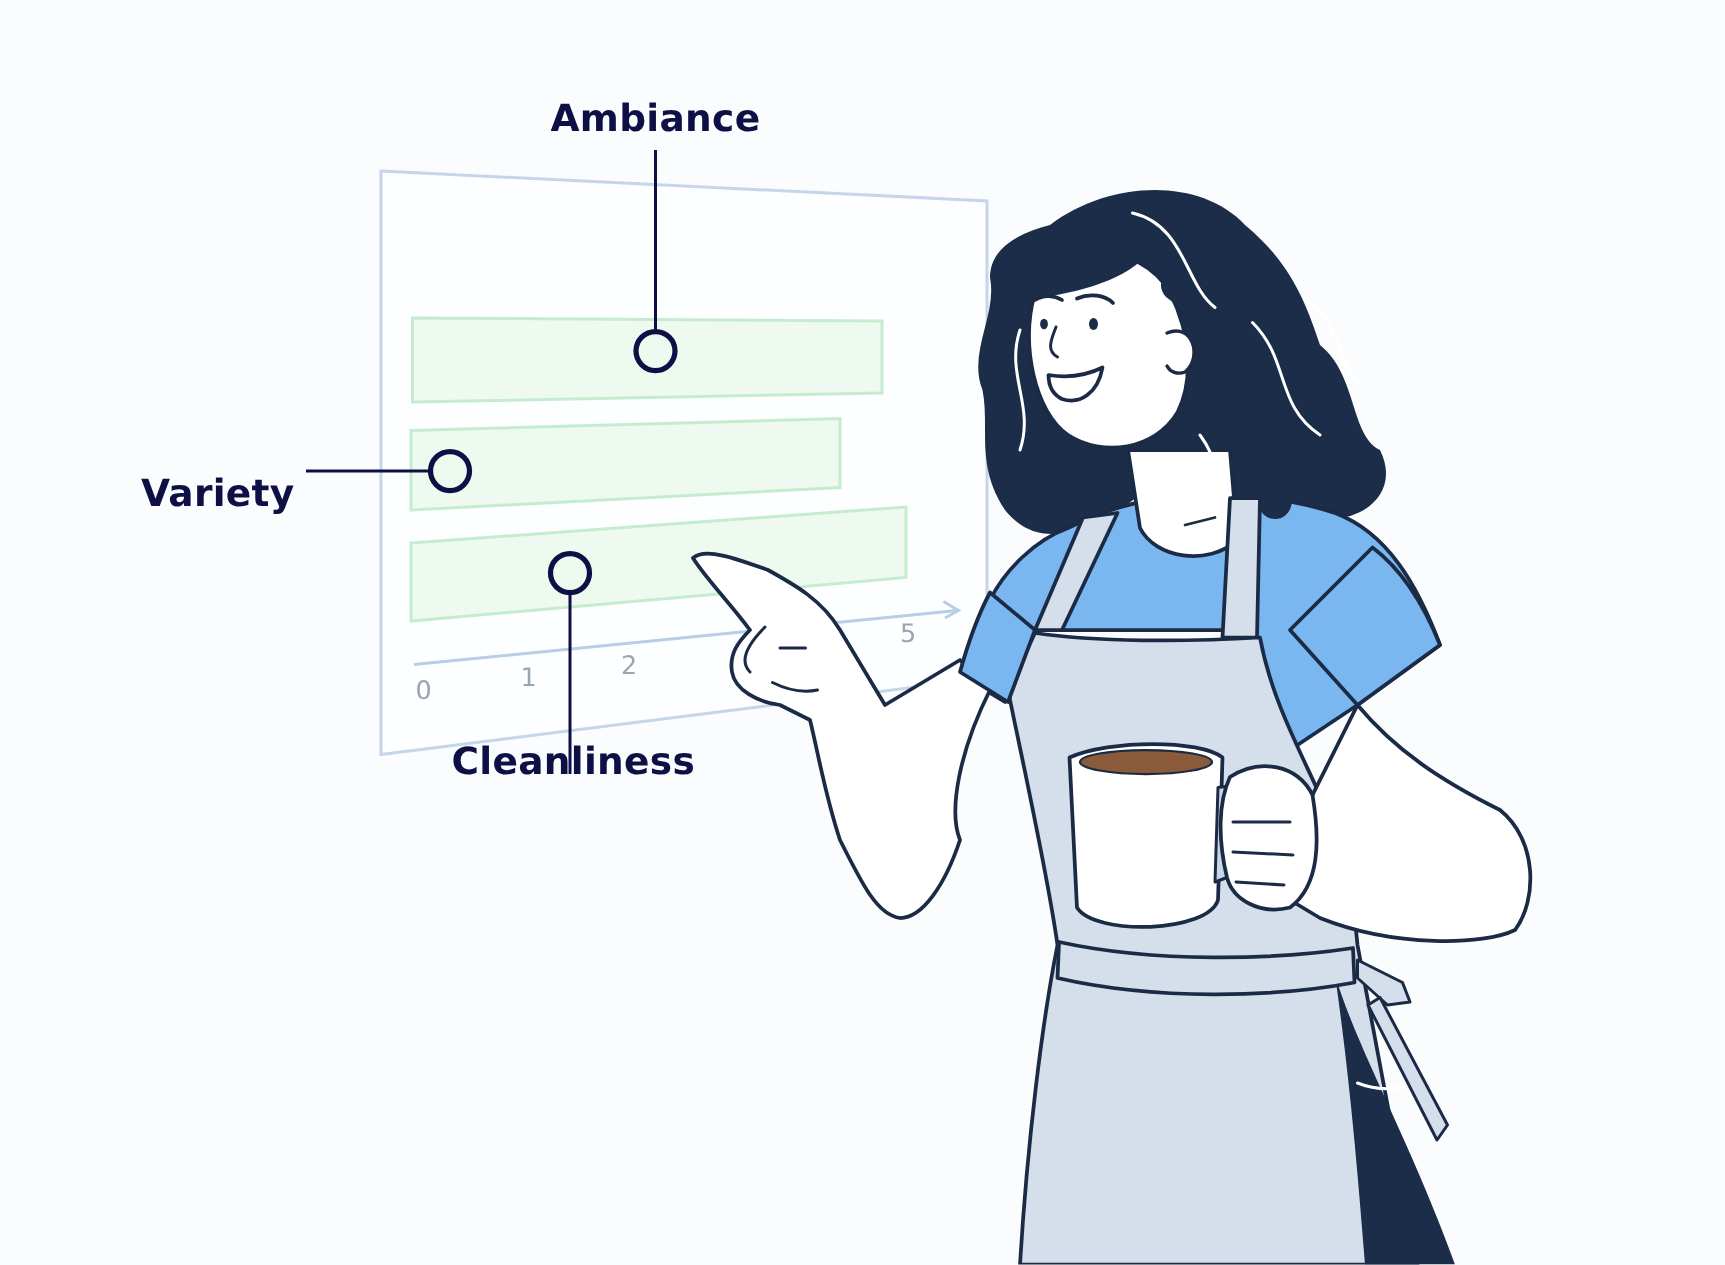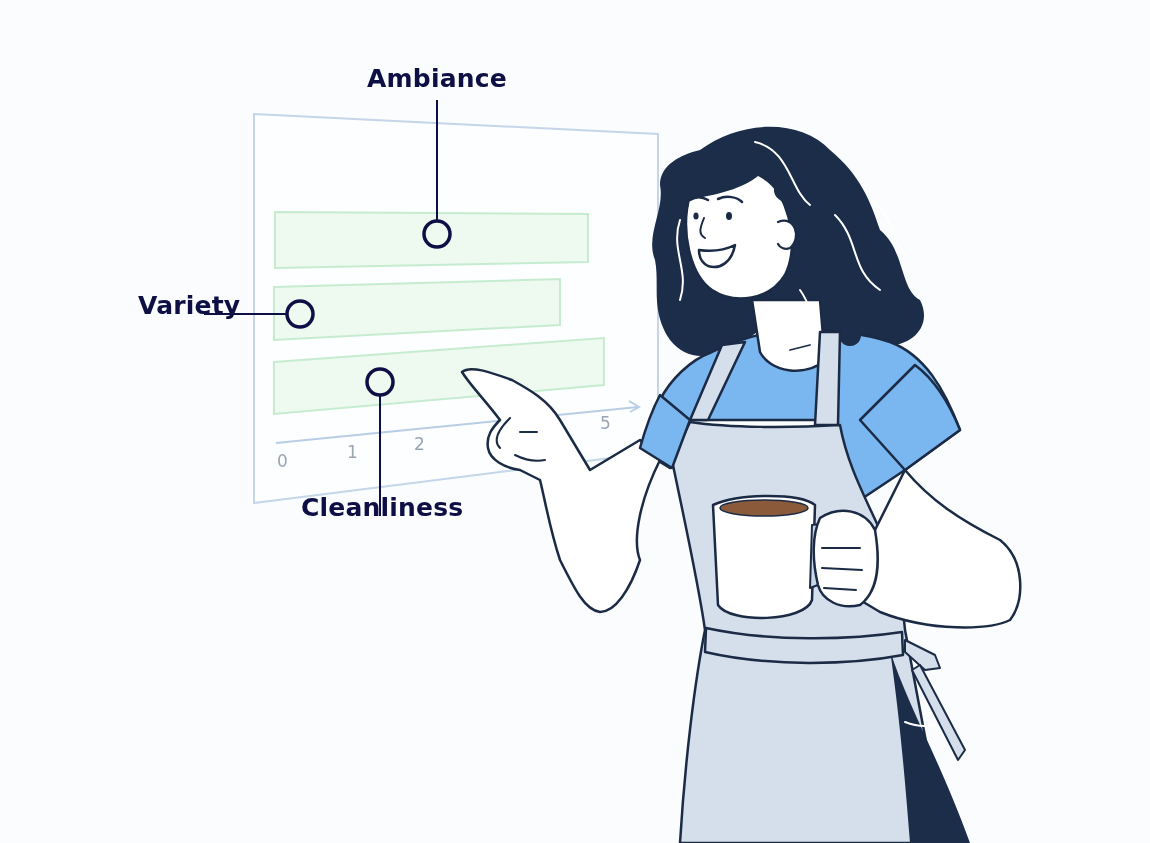--- a/index.html
+++ b/index.html
@@ -124,20 +124,20 @@
       <path d="M822,548 L860,548 M822,568 L862,570 M824,588 L856,590" stroke="#1b2b45" stroke-width="2" fill="none"></path>
 
       <path d="M660,460 C640,500 632,540 640,560 C630,590 615,612 600,612 C585,610 575,590 560,560 C550,530 545,500 540,480 L520,470 C505,468 490,460 488,448 C486,436 492,428 500,420 C485,400 470,385 462,372 C470,365 490,372 512,380 C530,390 548,400 560,420 L590,470 L640,440 Z" fill="#ffffff" stroke="#1b2b45" stroke-width="2.5"></path>
       <path d="M510,418 C500,428 492,440 500,448 M520,432 L537,432 M515,455 C525,460 535,462 545,460" fill="none" stroke="#1b2b45" stroke-width="2"></path>
 
       <path d="M690,420 L660,395 C652,410 645,430 640,448 L672,468 Z" fill="#7ab6ef" stroke="#1b2b45" stroke-width="2.5"></path>
     </g>
   </svg>
 
   <div class="callout-label" style="left:367px; top:66px;">Ambiance</div>
-  <div class="callout-label" style="left:94px; top:293px;margin-left:44px;">Variety</div>
+  <div class="callout-label" style="left:94px; top:316px;">Variety</div>
   <div class="callout-label" style="left:301px; top:495px;">Cleanliness</div>
 
   <div class="tick-label" style="left:277px; top:453px;">0</div>
   <div class="tick-label" style="left:347px; top:444px;">1</div>
   <div class="tick-label" style="left:414px; top:436px;">2</div>
   <div class="tick-label" style="left:600px; top:415px;">5</div>
 </div>
 
 </body></html>

